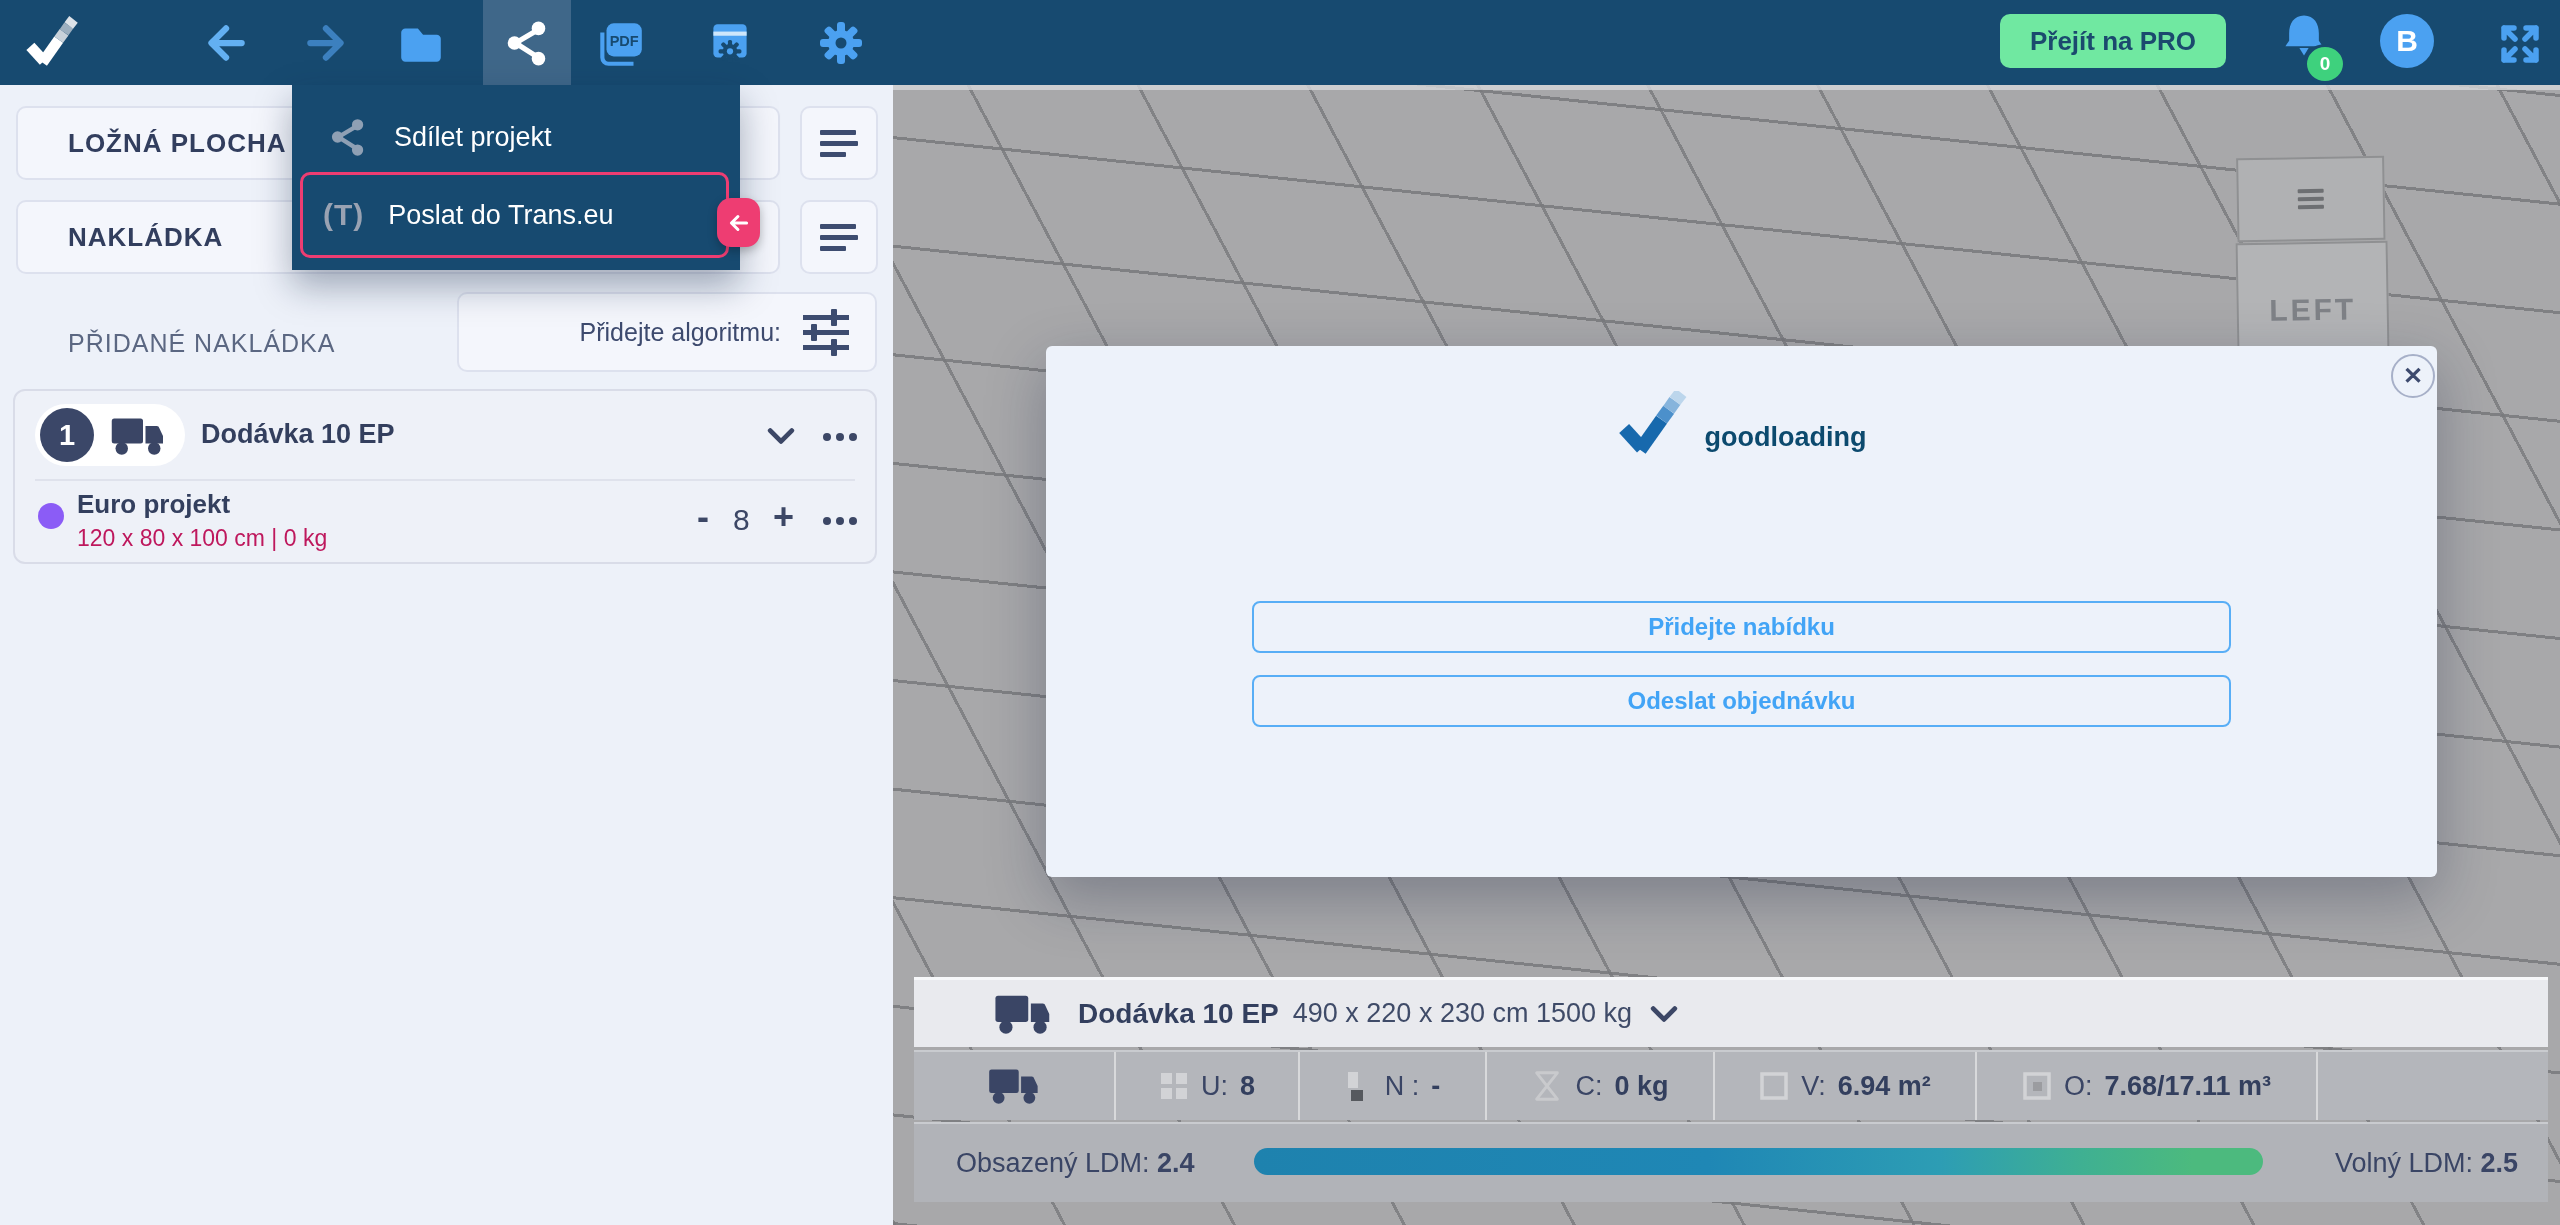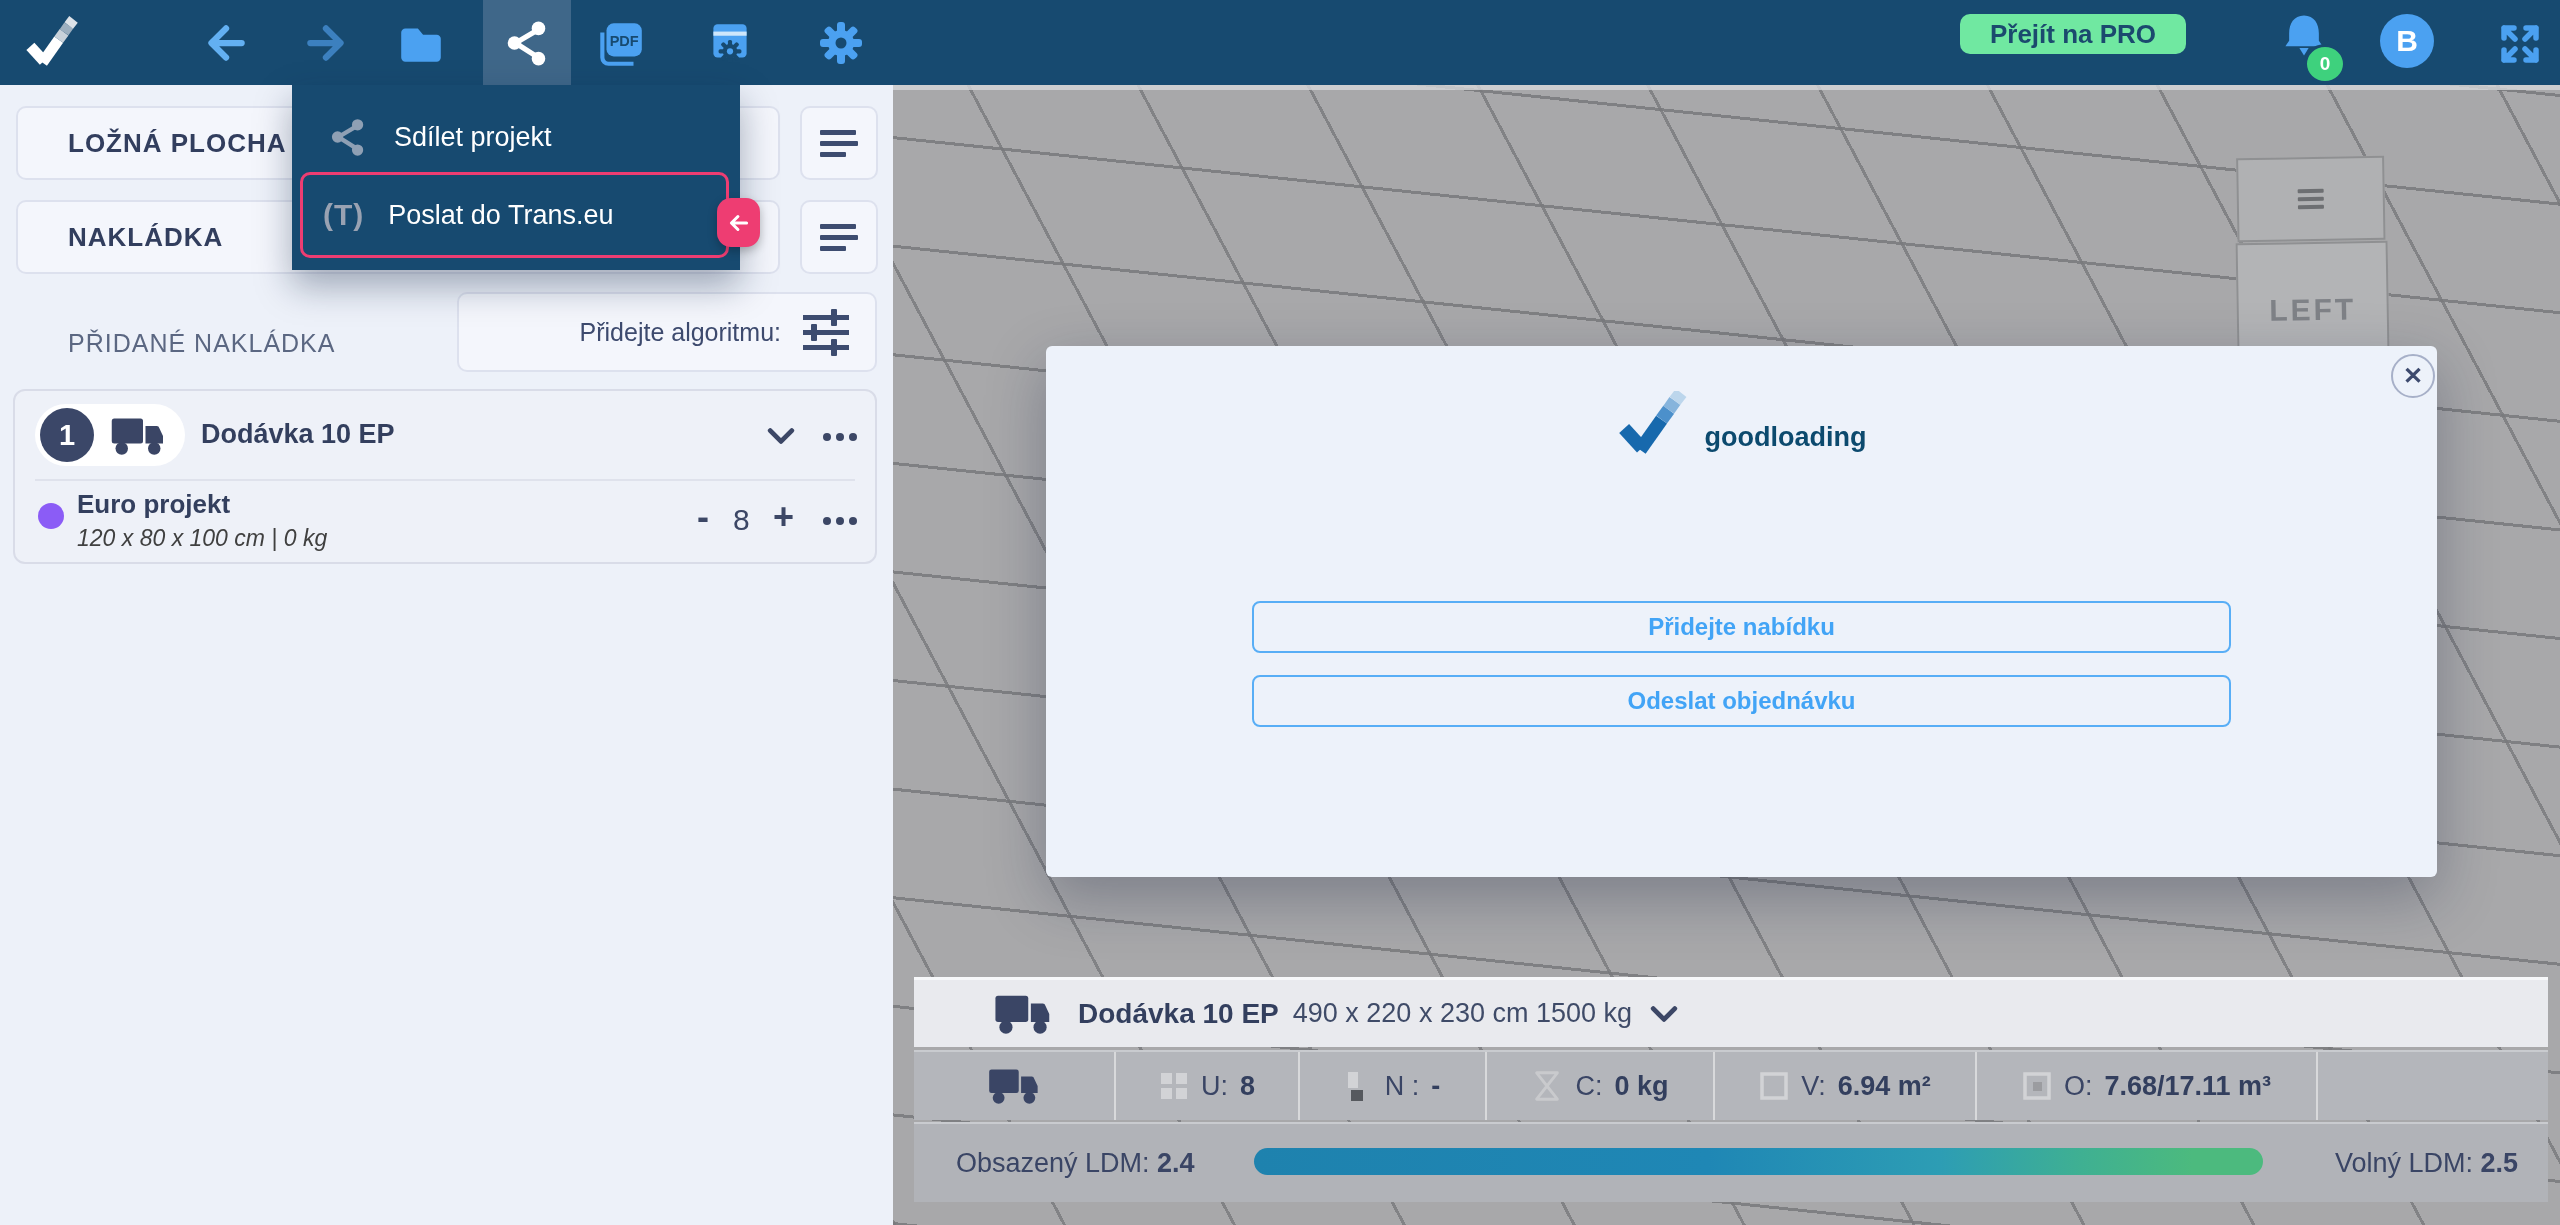--- a/index.html
+++ b/index.html
@@ -2,21 +2,21 @@
 <html><head>
 <meta charset="utf-8">
 <style>
   html,body{margin:0;padding:0;background:#ffffff;font-family:"Liberation Sans",sans-serif;}
   .app{position:relative;width:2560px;height:1225px;overflow:hidden;background:#edf1f9;}
 
   
   .topbar{position:absolute;left:0;top:0;width:2560px;height:85px;background:#174a70;z-index:40;}
   .navbtn{position:absolute;top:0;height:85px;width:88px;display:flex;align-items:center;justify-content:center;cursor:pointer;}
   .nav-active{position:absolute;left:483px;top:0;width:88px;height:85px;background:#3f6789;}
-  .probtn{position:absolute;left:1960px;top:14px;width:226px;height:40px;border-radius:10px;background:#70e8a1;
+  .probtn{position:absolute;left:2000px;top:14px;width:226px;height:54px;border-radius:10px;background:#70e8a1;
           display:flex;align-items:center;justify-content:center;font-weight:bold;font-size:26px;color:#1b4a6e;}
   .bellwrap{position:absolute;left:2278px;top:10px;width:60px;height:66px;}
   .bellbadge{position:absolute;left:26px;top:34px;width:36px;height:34px;border-radius:50%;background:#3ed17d;border:3px solid #174a70;
              display:flex;align-items:center;justify-content:center;color:#fff;font-size:19px;font-weight:bold;}
   .avatar{position:absolute;left:2380px;top:14px;width:54px;height:54px;border-radius:50%;background:#4ba1f1;
           display:flex;align-items:center;justify-content:center;color:#fff;font-size:30px;font-weight:bold;}
   .fswrap{position:absolute;left:2496px;top:20px;width:48px;height:48px;}
 
   
   .sidebar{position:absolute;left:0;top:85px;width:893px;height:1140px;background:#edf1f9;z-index:10;}
@@ -32,21 +32,21 @@
   .tune .knob{position:absolute;width:6px;height:17px;background:#3d4c70;border-radius:1px;}
 
   .itemcard{position:absolute;left:13px;top:304px;width:864px;height:175px;background:#eef1f8;border:2px solid #d9dce8;border-radius:12px;box-sizing:border-box;}
   .pill{position:absolute;left:20px;top:13px;width:150px;height:62px;background:#ffffff;border-radius:31px;}
   .numcircle{position:absolute;left:5px;top:4px;width:54px;height:54px;border-radius:50%;background:#3b4768;
              display:flex;align-items:center;justify-content:center;color:#fff;font-size:29px;font-weight:bold;}
   .itemtitle{position:absolute;left:186px;top:28px;font-weight:bold;font-size:27px;color:#333f5e;}
   .divline{position:absolute;left:20px;right:20px;top:88px;height:2px;background:#dfe2ec;}
   .cargodot{position:absolute;left:23px;top:112px;width:26px;height:26px;border-radius:50%;background:#8b5cf6;}
   .cargoname{position:absolute;left:62px;top:98px;font-weight:bold;font-size:26px;color:#333f5e;}
-  .cargodims{position:absolute;left:62px;top:134px;font-size:23px;color:#404040;font-style:italic;}
+  .cargodims{position:absolute;left:62px;top:134px;font-size:23px;color:#be185d;}
   .qbtn{position:absolute;font-size:36px;font-weight:bold;color:#3c4766;line-height:36px;}
   .qty{position:absolute;font-size:30px;color:#3c4766;}
   .dots{display:flex;gap:5px;align-items:center;}
   .dots i{width:8px;height:8px;border-radius:50%;background:#3c4766;}
 
   
   .dropdown{position:absolute;left:292px;top:85px;width:448px;height:185px;background:#174a70;z-index:50;
             box-shadow:0 16px 34px rgba(10,30,60,.35);}
   .ddrow{position:absolute;display:flex;align-items:center;gap:26px;color:#fff;font-size:27px;}
   .pinkbox{position:absolute;left:8px;top:87px;width:429px;height:86px;border:3px solid #ee3d72;border-radius:10px;box-sizing:border-box;

